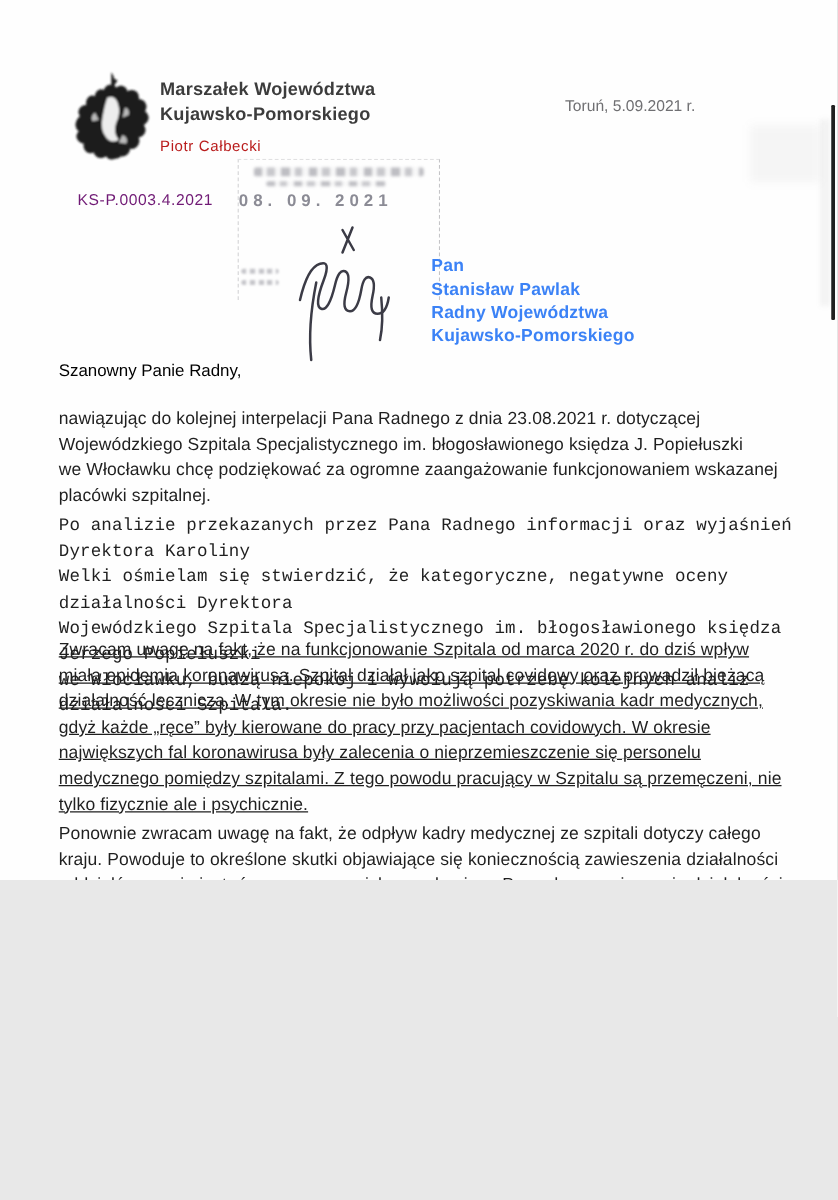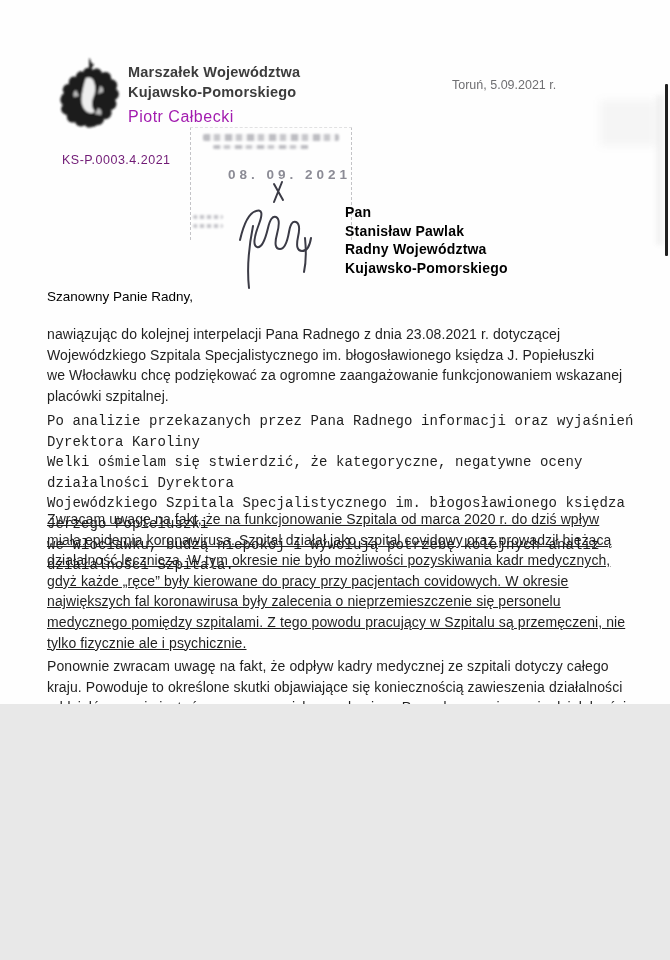--- a/index.html
+++ b/index.html
@@ -12,44 +12,44 @@
     overflow:hidden;
     margin:0 auto;
     box-shadow:0 0 4px rgba(0,0,0,.25);
   }
   .pre{white-space:pre-line;}
 
   
   .crest{position:absolute;left:56px;top:56px;width:68px;height:78px;}
   .sender{position:absolute;left:128px;top:62px;line-height:20px;}
   .sender .l1,.sender .l2{font-size:14.5px;font-weight:bold;color:#3c3c3c;letter-spacing:.2px;}
-  .sender .l3{font-size:16px;color:#a21caf;margin-top:5px;filter:blur(.4px);letter-spacing:.5px;}
+  .sender .l3{font-size:12px;color:#b91c1c;margin-top:5px;filter:blur(.4px);letter-spacing:.5px;}
   .place-date{position:absolute;left:452px;top:78px;font-size:12.5px;color:#6f6f72;filter:blur(.3px);}
   .refnum{position:absolute;left:62px;top:153px;font-size:12.5px;color:#701a75;letter-spacing:.5px;}
 
   
   .stamp{
     position:absolute;left:190px;top:127px;width:160px;height:112px;
     border-left:1px dashed rgba(150,150,155,.55);
     border-right:1px dashed rgba(150,150,155,.55);
     border-top:1px dashed rgba(170,170,175,.35);
   }
   .stamp-row{height:7px;margin:6px 12px 0 12px;border-radius:2px;filter:blur(1.3px);
     background:repeating-linear-gradient(90deg,rgba(125,125,135,.5) 0 7px,rgba(125,125,135,.07) 7px 11px,rgba(125,125,135,.42) 11px 17px,rgba(125,125,135,.05) 17px 22px);}
   .stamp-row.r2{margin-top:4px;height:4px;width:96px;margin-left:22px;}
-  .stamp-date{margin-top:18px;text-align:right;font-size:13.5px;font-weight:bold;
+  .stamp-date{margin-top:4px;text-align:left;font-size:13.5px;font-weight:bold;
     color:rgba(110,110,122,.8);letter-spacing:4px;filter:blur(.5px);}
   .stamp-side{position:absolute;left:2px;bottom:12px;width:30px;}
   .stamp-side div{height:4px;margin-top:5px;filter:blur(1px);border-radius:2px;
     background:repeating-linear-gradient(90deg,rgba(130,130,140,.45) 0 4px,rgba(130,130,140,.05) 4px 7px);}
   .signature{position:absolute;left:222px;top:178px;width:115px;height:115px;}
 
   
   .recipient{position:absolute;left:345px;top:203px;font-size:14px;font-weight:bold;
-    color:#000000;line-height:18.5px;letter-spacing:.2px;}
+    color:#3b82f6;line-height:18.5px;letter-spacing:.2px;}
 
   
   .salutation{position:absolute;left:47px;top:289px;font-size:13.5px;color:#000000;}
   .para{position:absolute;left:47px;width:590px;font-size:14px;line-height:20.6px;
     color:#1f1f1f;letter-spacing:.1px;}
   #para1{top:324px;}
   #para2{top:411px;font-family:Liberation Mono, monospace;}
   #para3{top:509px;text-decoration:underline;}
   #para4{top:656px;}
 

